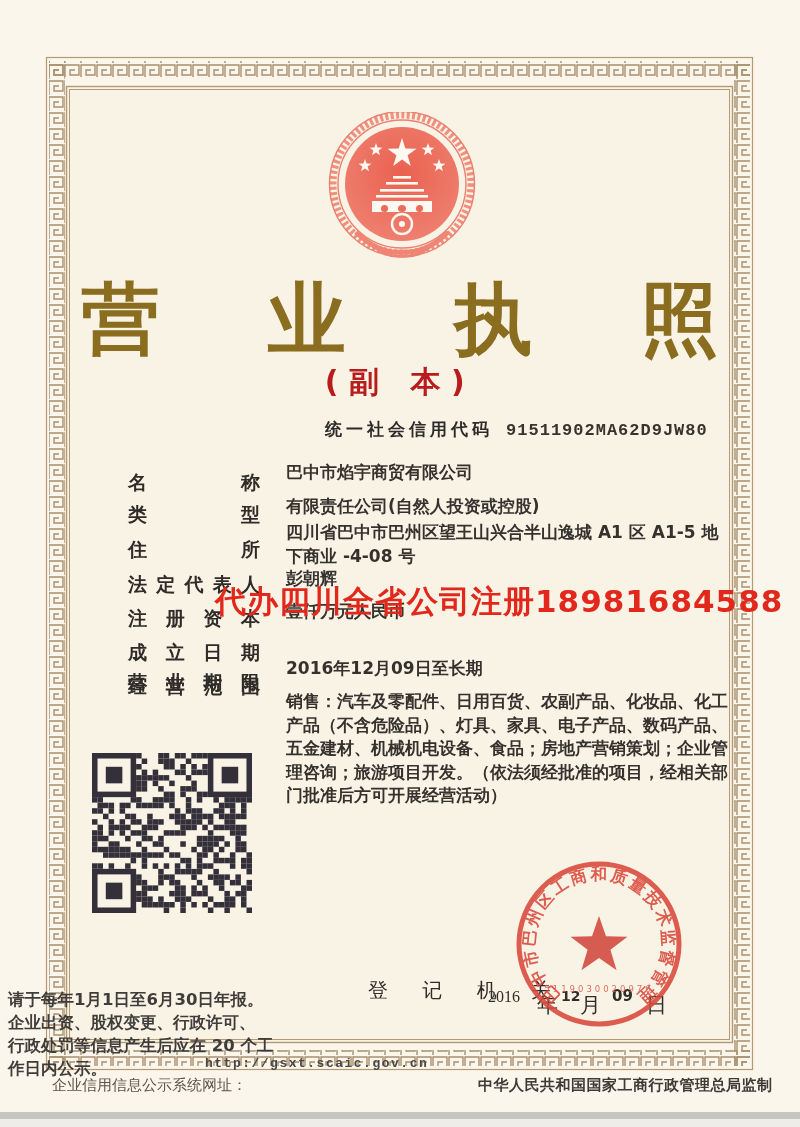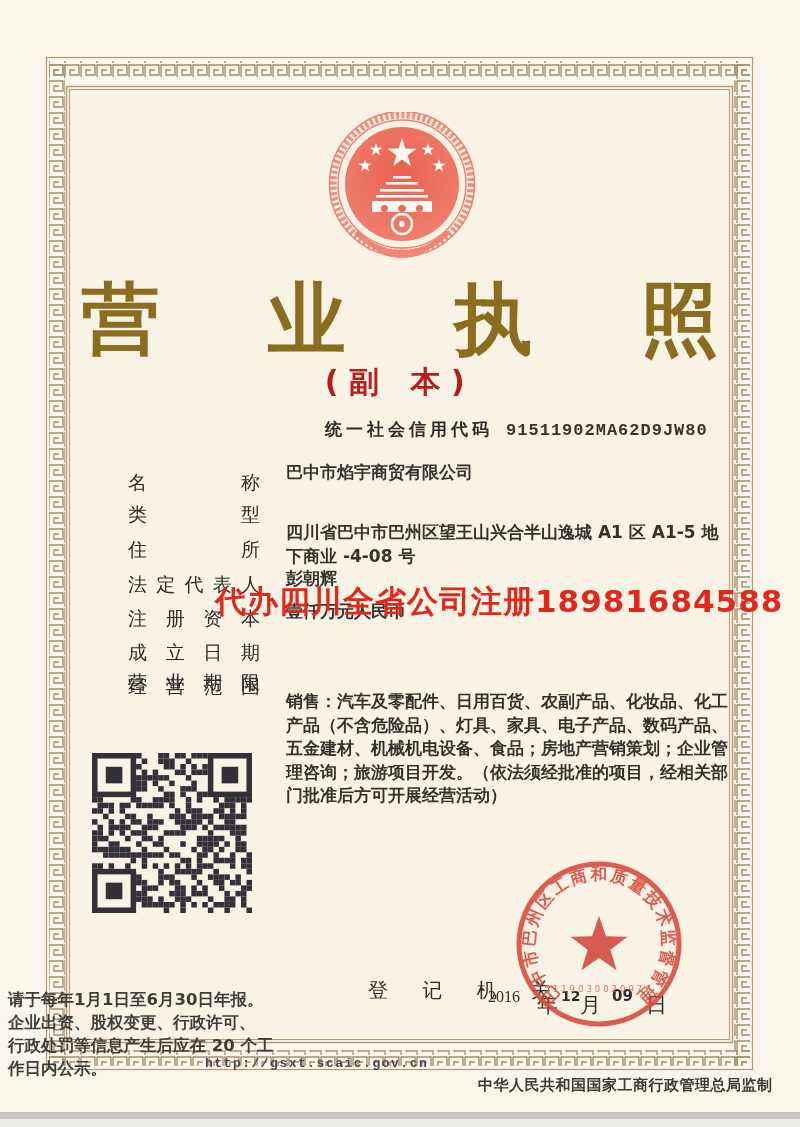--- a/index.html
+++ b/index.html
@@ -26,21 +26,21 @@
   #cert-subtitle {
     left:0; top:362px; width:800px; text-align:center; z-index:3;
     font-size:30px; font-weight:bold; color:#b91c1c; letter-spacing:0.35em;
   }
   #code-row { left:325px; top:418px; z-index:3; white-space:nowrap; }
   #code-label { font-size:17px; font-weight:bold; color:#2c2b29; letter-spacing:4px; }
   #code-value { font-family:"Liberation Mono", monospace; font-size:17px; color:#37342f; letter-spacing:1px; margin-left:8px; font-weight:bold; }
 
   .field-label {
     position:absolute; left:128px; width:132px; z-index:3;
-    font-size:19px; color:#2e2b28; font-weight:400;
+    font-size:19px; color:#2e2b28; font-weight:700;
     text-align:justify; text-align-last:justify;
   }
   .field-value {
     position:absolute; left:258px; width:446px; z-index:3;
     font-size:17px; line-height:23.5px; font-weight:600; color:#35322e;margin-left:28px;
   }
 
   #watermark {
     left:215px; top:581px; z-index:6; white-space:nowrap;
     font-size:31px; font-weight:bold; color:#e2281c; letter-spacing:1px;
@@ -142,28 +142,30 @@
   <div id="cert-subtitle" class="abs">(副 本)</div>
 
   <div id="code-row" class="abs">
     <span id="code-label">统一社会信用代码</span>
     <span id="code-value">91511902MA62D9JW80</span>
   </div>
 
   <div class="field-label" style="top:470px">名称</div>
   <div class="field-value" style="top:461px">巴中市焰宇商贸有限公司</div>
   <div class="field-label" style="top:502px">类型</div>
+  <div class="field-value" style="top:495px">有限责任公司(自然人投资或控股)</div>
   <div class="field-label" style="top:537px">住所</div>
   <div class="field-value" style="top:521px">四川省巴中市巴州区望王山兴合半山逸城 A1 区 A1-5 地下商业 -4-08 号</div>
   <div class="field-label" style="top:572px">法定代表人</div>
   <div class="field-value" style="top:567px">彭朝辉</div>
   <div class="field-label" style="top:606px">注册资本</div>
   <div class="field-value" style="top:600px">壹仟万元人民币</div>
   <div class="field-label" style="top:640px">成立日期</div>
   <div class="field-label" style="top:670px">营业期限</div>
+  <div class="field-value" style="top:657px">2016年12月09日至长期</div>
   <div class="field-label" style="top:674px">经营范围</div>
   <div class="field-value" style="top:690px">销售：汽车及零配件、日用百货、农副产品、化妆品、化工产品（不含危险品）、灯具、家具、电子产品、数码产品、五金建材、机械机电设备、食品；房地产营销策划；企业管理咨询；旅游项目开发。（依法须经批准的项目，经相关部门批准后方可开展经营活动）</div>
 
   <div id="watermark" class="abs">代办四川全省公司注册18981684588</div>
 
   <svg id="qr-code" class="abs" width="160" height="160">
       <g fill="#33303a">
         <rect x="44.1" y="0.0" width="5.5" height="5.5"></rect>
         <rect x="66.2" y="0.0" width="5.5" height="5.5"></rect>
         <rect x="71.7" y="0.0" width="5.5" height="5.5"></rect>
@@ -518,17 +520,18 @@
     <span class="d-yue">月</span>
     <span class="d-day">09</span>
     <span class="d-ri">日</span>
   </div>
 
   <div id="annual-notice" class="abs">请于每年1月1日至6月30日年报。
 企业出资、股权变更、行政许可、
 行政处罚等信息产生后应在 20 个工
 作日内公示。</div>
   <div id="website-url" class="abs">http://gsxt.scaic.gov.cn</div>
+  <div id="website-label" class="abs">企业信用信息公示系统网址：</div>
   <div id="issuer" class="abs">中华人民共和国国家工商行政管理总局监制</div>
 
   <div id="scan-strip" class="abs"></div>
   <div id="scan-strip2" class="abs"></div>
 </div>
 
 </body></html>

